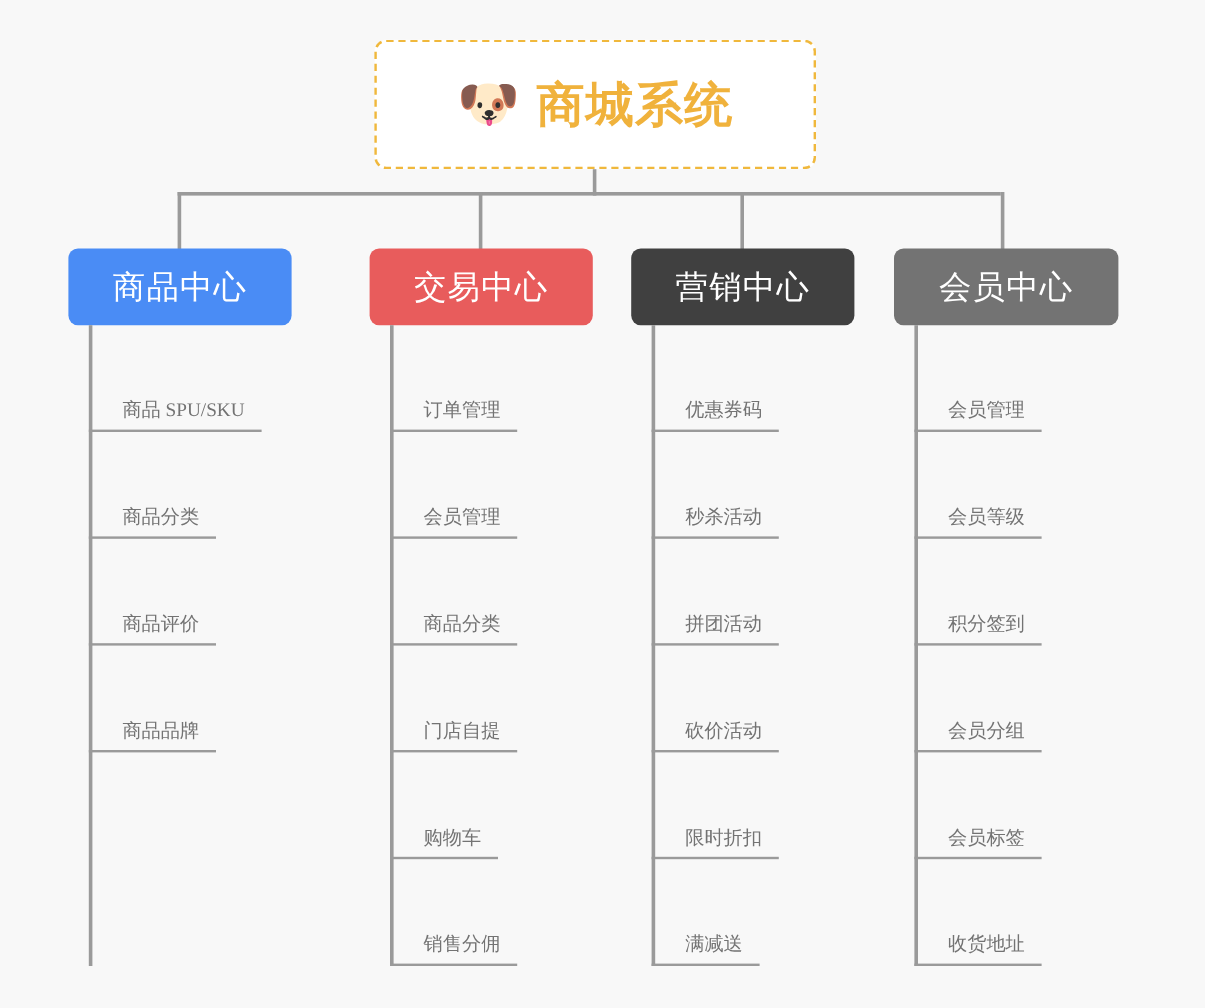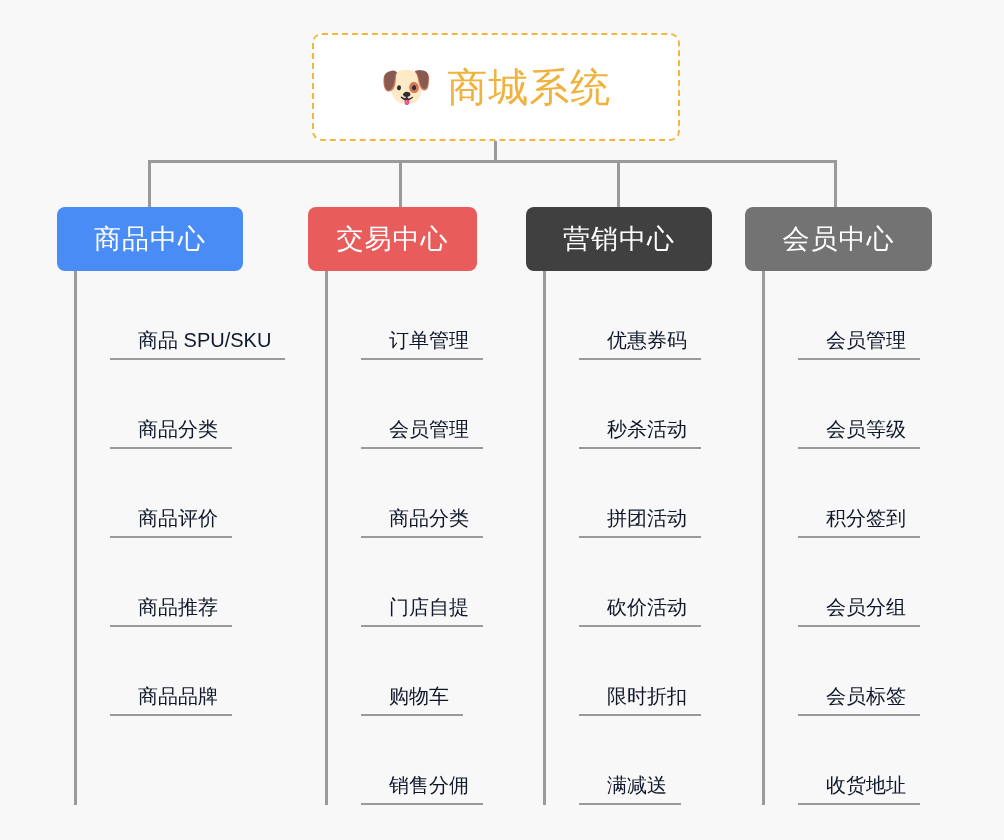--- a/index.html
+++ b/index.html
@@ -30,21 +30,21 @@
     gap: 14px;
   }
   #root-icon {
     font-size: 42px;
     line-height: 1;
     display: block;
   }
   #root-title {
     color: #f0b23c;
     font-size: 40px;
-    font-weight: 400;
+    font-weight: 700;
     letter-spacing: 1px;
     white-space: nowrap;
   }
 
   
   .conn { position: absolute; background: #9a9a9a; }
   .conn-v { width: 3px; }
   .conn-h { height: 3px; }
 
   
@@ -81,71 +81,67 @@
     position: relative;
     height: 89px;
     display: flex;
     align-items: flex-end;
     padding-left: 17px;
   }
   .leaf-inner {
     display: inline-block;
     border-bottom: 2px solid #9a9a9a;
     padding: 0 14px 5px 28px;
-    color: #0f172a;
-    font-size: 20px;
+    color: #737373;
+    font-size: 16px;
     white-space: nowrap;
     line-height: 1.25;
-    margin-left: 36px;
   }
 </style>
 </head>
 <body>
 
 <div id="canvas">
 
   <div id="root-node">
     <span id="root-icon">🐶</span>
     <span id="root-title">商城系统</span>
   </div>
 
   <div class="conn conn-v" style="left:494px; top:141px; height:22px;"></div>
   <div class="conn conn-h" style="left:148px; top:160px; width:686px;"></div>
 
   <div class="conn conn-v" style="left:148px; top:160px; height:48px;"></div>
   <div class="conn conn-v" style="left:399px; top:160px; height:48px;"></div>
   <div class="conn conn-v" style="left:617px; top:160px; height:48px;"></div>
   <div class="conn conn-v" style="left:834px; top:160px; height:48px;"></div>
 
-  <div class="branch" style="left:57px; width:225px;">
+  <div class="branch" style="left:57px; width:225px;font-family:Liberation Serif, serif;">
     <div class="branch-header" style="background:#4a8cf5; width:186px;">
       <span>商品中心</span>
     </div>
     <div class="branch-trunk" style="height:534px;"></div>
     <ul class="leaf-list">
       <li class="leaf-item">
         <span class="leaf-inner">商品 SPU/SKU</span>
       </li>
       <li class="leaf-item">
         <span class="leaf-inner">商品分类</span>
       </li>
       <li class="leaf-item">
         <span class="leaf-inner">商品评价</span>
       </li>
       <li class="leaf-item">
-        <span class="leaf-inner">商品推荐</span>
-      </li>
-      <li class="leaf-item">
         <span class="leaf-inner">商品品牌</span>
       </li>
     </ul>
   </div>
 
   <div class="branch" style="left:308px; width:200px;">
-    <div class="branch-header" style="background:#e85c5c; width:169px;">
+    <div class="branch-header" style="background:#e85c5c; width:186px;">
       <span>交易中心</span>
     </div>
     <div class="branch-trunk" style="height:534px;"></div>
     <ul class="leaf-list">
       <li class="leaf-item">
         <span class="leaf-inner">订单管理</span>
       </li>
       <li class="leaf-item">
         <span class="leaf-inner">会员管理</span>
       </li>

